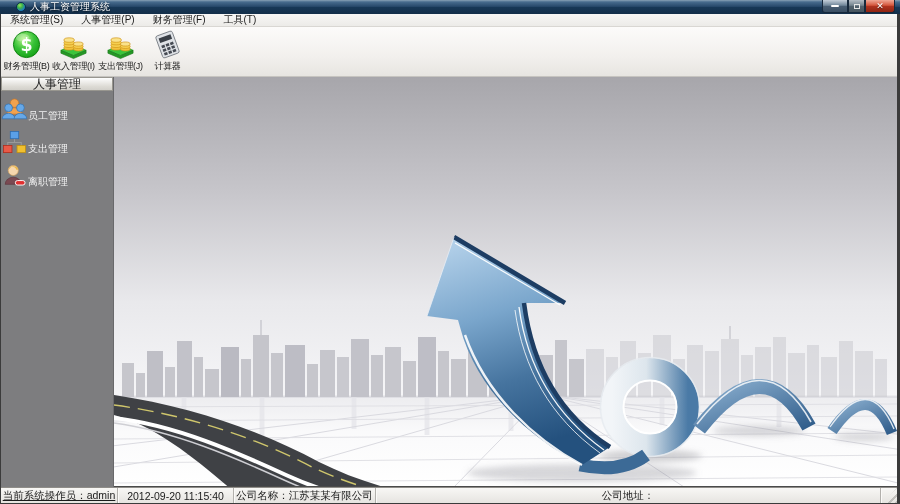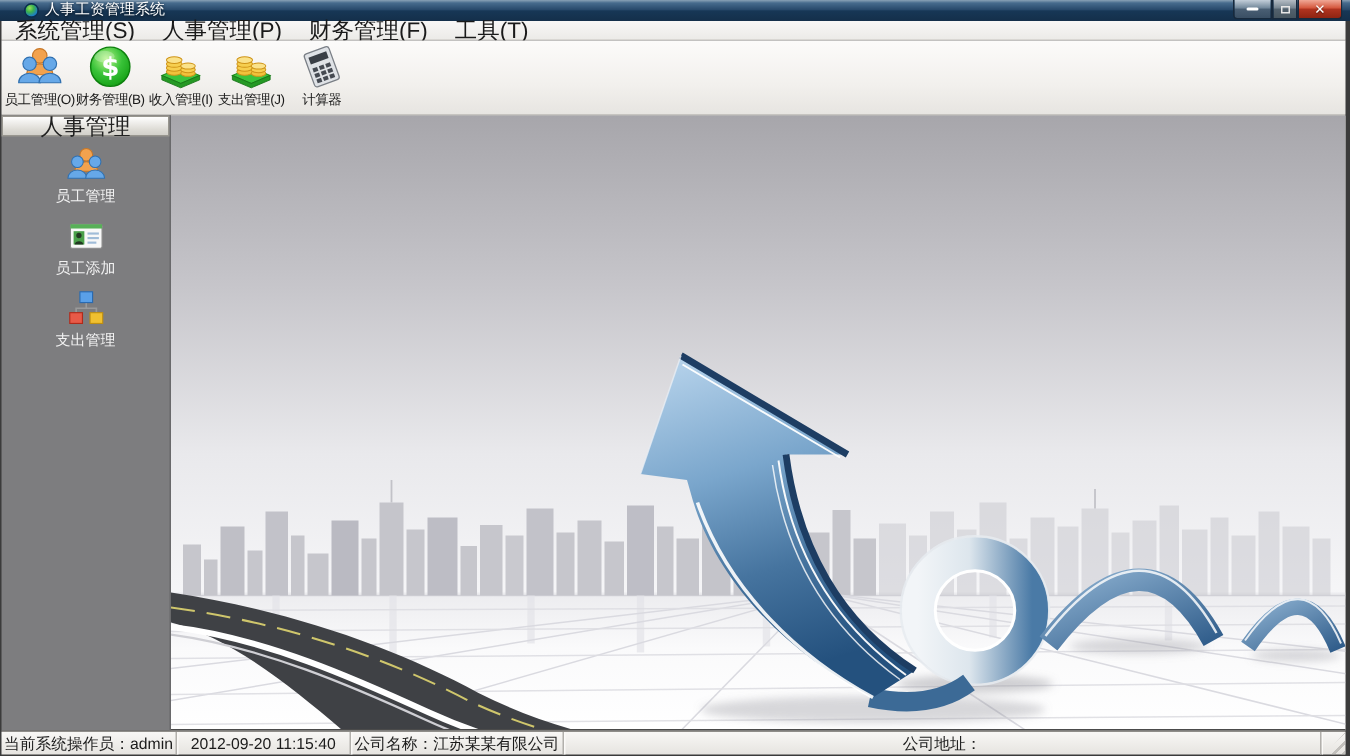--- a/index.html
+++ b/index.html
@@ -24,57 +24,57 @@
   .win-btn.close{width:30px;border-radius:0 0 3px 0;
     background:linear-gradient(#f0a896 0%,#d4563c 45%,#b03420 50%,#8f2412 100%);}
   .glyph-bar{width:8px;height:2px;background:#fff;border-radius:1px;}
   .glyph-sq{width:6px;height:5px;border:1px solid #e6e6e6;box-sizing:border-box;background:transparent;}
   .win-btn.close span{font-size:9px;line-height:9px;text-shadow:0 1px 1px rgba(0,0,0,.5);}
 
   
   .menubar{position:absolute;top:14px;left:1px;right:3px;height:13px;
     background:linear-gradient(#f8f7f6,#ecebe8);border-bottom:1px solid #d9d7d3;
     display:flex;align-items:center;box-sizing:border-box;}
-  .menu-item{padding:0 9px;font-size:15px;color:#1a1a1a;height:100%;
+  .menu-item{padding:0 9px;font-size:10px;color:#1a1a1a;height:100%;
     display:flex;align-items:center;white-space:nowrap;}
 
   
   .toolbar{position:absolute;top:27px;left:1px;right:3px;height:50px;
     background:linear-gradient(#fcfbfa 0%,#f2f0ed 60%,#e7e5e1 100%);
     border-bottom:1px solid #c6c4c0;display:flex;align-items:flex-start;
     padding-left:2px;box-sizing:border-box;}
   .tool-btn{width:47px;padding-top:2px;display:flex;flex-direction:column;align-items:center;}
   .tool-btn svg{width:31px;height:31px;}
   .tool-label{font-size:9px;letter-spacing:-0.3px;color:#1a1a1a;white-space:nowrap;margin-top:0;}
 
   
   .sidebar{position:absolute;top:77px;left:1px;width:113px;bottom:17px;
     background:#7d7d7f;display:flex;flex-direction:column;border-right:1px solid #69696b;box-sizing:border-box;}
   .bar-btn{height:14px;flex:0 0 14px;background:linear-gradient(#fefefe,#dddbd5 70%,#d2d0ca);
     border:1px solid #98968f;box-sizing:border-box;display:flex;align-items:center;justify-content:center;
-    font-size:15px;color:#222;}
+    font-size:12px;color:#222;}
   .sidebar-items{flex:1 1 auto;padding-top:5px;overflow:hidden;}
-  .side-item{display:flex;flex-direction:column;align-items:center;margin-bottom:6px;}
+  .side-item{display:flex;flex-direction:row;align-items:flex-end;margin-bottom:6px;}
   .side-item svg{width:27px;height:27px;}
   .side-label{font-size:10px;color:#f2f2f2;margin-top:1px;white-space:nowrap;}
   .sidebar-bottom .bar-btn{border-top:none;}
   .sidebar-bottom .bar-btn:first-child{border-top:1px solid #98968f;}
 
   
   .main-view{position:absolute;top:77px;left:114px;right:3px;bottom:17px;overflow:hidden;
     border-bottom:1px solid #4a4a4a;box-sizing:border-box;background:#eee;}
   .main-view svg{display:block;}
 
   
   .statusbar{position:absolute;left:1px;right:3px;bottom:1px;height:16px;
     background:linear-gradient(#f8f7f5,#e6e4e0);border-top:1px solid #8f8d89;
     display:flex;box-sizing:border-box;font-size:10.5px;color:#1b1b1b;}
   .status-panel{display:flex;align-items:center;justify-content:center;white-space:nowrap;
     border-right:1px solid #b2b0ac;box-shadow:1px 0 0 #fbfaf8;box-sizing:border-box;overflow:hidden;}
-  .sp1{width:117px;}.sp2{width:116px;}.sp3{width:142px;}.sp4{flex:1;text-align:center;}
+  .sp1{width:117px;text-decoration:underline;}.sp2{width:116px;}.sp3{width:142px;}.sp4{flex:1;text-align:center;}
   .grip{width:16px;border-right:none;box-shadow:none;
     background-image:repeating-linear-gradient(135deg,#c2c0bc 0 2px,transparent 2px 5px);
     clip-path:polygon(100% 0,100% 100%,15% 100%);}
 </style>
 </head>
 <body>
 
 <svg width="0" height="0" style="position:absolute" aria-hidden="true">
   <defs>
     <radialGradient id="gGreen" cx="40%" cy="30%" r="80%">
@@ -134,31 +134,20 @@
 
   <div class="menubar">
     <div class="menu-item">系统管理(S)</div>
     <div class="menu-item">人事管理(P)</div>
     <div class="menu-item">财务管理(F)</div>
     <div class="menu-item">工具(T)</div>
   </div>
 
   <div class="toolbar">
 
-    <div class="tool-btn">
-      <svg viewBox="0 0 32 32">
-        <circle cx="16" cy="8.5" r="5" fill="#f2a24e" stroke="#c87828" stroke-width=".8"></circle>
-        <path d="M7 21.5 a9 7.5 0 0 1 18 0 z" fill="#f2a24e" stroke="#c87828" stroke-width=".8"></path>
-        <circle cx="9" cy="14" r="4.6" fill="#66a8e8" stroke="#3070b0" stroke-width=".8"></circle>
-        <path d="M1.5 27 a7.5 6.5 0 0 1 15 0 z" fill="#66a8e8" stroke="#3070b0" stroke-width=".8"></path>
-        <circle cx="23" cy="14" r="4.6" fill="#66a8e8" stroke="#3070b0" stroke-width=".8"></circle>
-        <path d="M15.5 27 a7.5 6.5 0 0 1 15 0 z" fill="#66a8e8" stroke="#3070b0" stroke-width=".8"></path>
-      </svg>
-      <span class="tool-label">员工管理(O)</span>
-    </div>
 
     <div class="tool-btn">
       <svg viewBox="0 0 32 32">
         <circle cx="16" cy="16" r="13.5" fill="url(#gGreen)" stroke="#0d800d" stroke-width="1"></circle>
         <ellipse cx="12" cy="9" rx="7" ry="4" fill="#ffffff" opacity=".25"></ellipse>
         <text x="16" y="22.5" font-size="18" font-weight="bold" fill="#fff" text-anchor="middle" font-family="DejaVu Sans, sans-serif">$</text>
       </svg>
       <span class="tool-label">财务管理(B)</span>
     </div>
 
@@ -229,44 +218,40 @@
           <circle cx="16" cy="8.5" r="5" fill="#f2a24e" stroke="#c87828" stroke-width=".8"></circle>
           <path d="M7 21.5 a9 7.5 0 0 1 18 0 z" fill="#f2a24e" stroke="#c87828" stroke-width=".8"></path>
           <circle cx="9" cy="14" r="4.6" fill="#66a8e8" stroke="#3070b0" stroke-width=".8"></circle>
           <path d="M1.5 27 a7.5 6.5 0 0 1 15 0 z" fill="#66a8e8" stroke="#3070b0" stroke-width=".8"></path>
           <circle cx="23" cy="14" r="4.6" fill="#66a8e8" stroke="#3070b0" stroke-width=".8"></circle>
           <path d="M15.5 27 a7.5 6.5 0 0 1 15 0 z" fill="#66a8e8" stroke="#3070b0" stroke-width=".8"></path>
         </svg>
         <span class="side-label">员工管理</span>
       </div>
 
-      <div class="side-item">
-        <svg viewBox="0 0 32 32">
-          <rect x="3.5" y="6.5" width="25" height="19" rx="1.5" fill="#f8f8f8" stroke="#8a8a8a" stroke-width=".9"></rect>
-          <rect x="3.5" y="6.5" width="25" height="3.4" fill="#58b058"></rect>
-          <rect x="6" y="12" width="8.5" height="10.5" fill="#4aa04a"></rect>
-          <circle cx="10.2" cy="15.4" r="2.1" fill="#223822"></circle>
-          <path d="M6.8 22.5 a3.6 3.2 0 0 1 7 0 z" fill="#223822"></path>
-          <rect x="17" y="13" width="9" height="1.7" fill="#a0bcd8"></rect>
-          <rect x="17" y="16.6" width="9" height="1.7" fill="#a0bcd8"></rect>
-          <rect x="17" y="20.2" width="7" height="1.7" fill="#a0bcd8"></rect>
-        </svg>
-        <span class="side-label">员工添加</span>
-      </div>
 
       <div class="side-item">
         <svg viewBox="0 0 32 32">
           <path d="M16 11 V16 M8 20 V16 H24 V20" stroke="#9a9a9a" stroke-width="1.3" fill="none"></path>
           <rect x="11" y="3" width="10" height="8.5" fill="#5aa0e8" stroke="#2a6ab0" stroke-width=".9"></rect>
           <rect x="3" y="19.5" width="10" height="8.5" fill="#e85a48" stroke="#b02a1a" stroke-width=".9"></rect>
           <rect x="19" y="19.5" width="10" height="8.5" fill="#f0c030" stroke="#c09010" stroke-width=".9"></rect>
         </svg>
         <span class="side-label">支出管理</span>
       </div>
 
+      <div class="side-item">
+        <svg viewBox="0 0 32 32">
+          <circle cx="14.5" cy="10" r="6" fill="#f6d7ae" stroke="#d0a060" stroke-width=".8"></circle>
+          <path d="M8.5 9.5 a6.3 6 0 0 1 12 -0.5 l-2.4 0.3 a4.6 4.4 0 0 0 -6 -3.4 z" fill="#e8b84a"></path>
+          <path d="M5 26.5 a9.5 8.5 0 0 1 19 0 z" fill="#7a4a52" stroke="#5a3038" stroke-width=".7"></path>
+          <rect x="17" y="22" width="11.5" height="5.3" rx="2.6" fill="#e03030" stroke="#ffffff" stroke-width="1.1"></rect>
+        </svg>
+        <span class="side-label">离职管理</span>
+      </div>
     </div>
 
   </div>
 
   <div class="main-view">
     <svg width="783" height="410" viewBox="0 0 783 410" preserveAspectRatio="none">
 
       <rect x="0" y="0" width="783" height="322" fill="url(#gSky)"></rect>
 
       <rect x="0" y="318" width="783" height="92" fill="url(#gFloor)"></rect>

